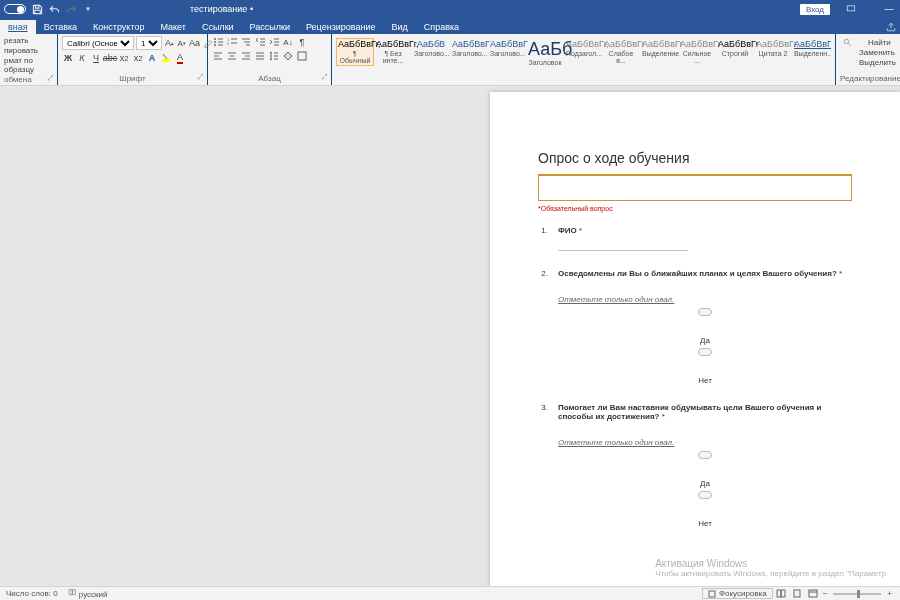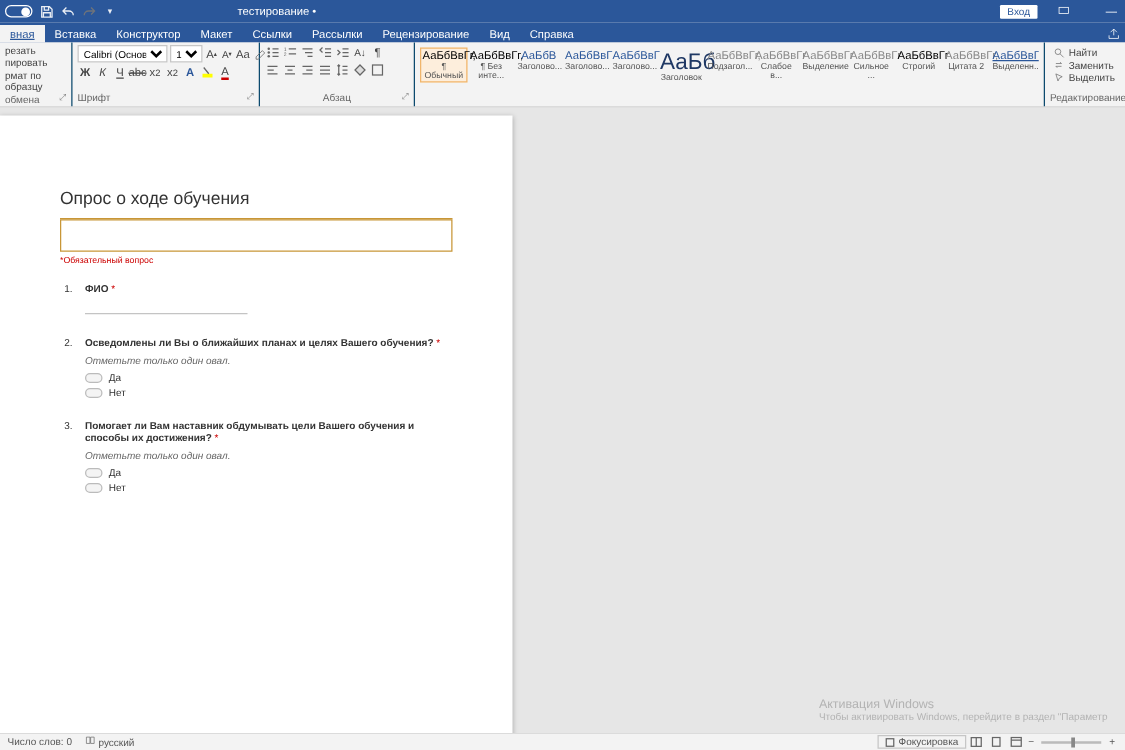--- a/index.html
+++ b/index.html
@@ -34,37 +34,37 @@
 .ctrl-row .btn { width: 12px; height: 12px; border: 1px solid transparent; display: flex; align-items: center; justify-content: center; font-size: 9px; color: #444; }
 .styles-strip { display: flex; gap: 0; align-items: flex-start; overflow: hidden; padding: 2px 0; }
 .style-item { width: 38px; text-align: center; font-size: 7px; color: #555; padding: 1px 1px; border: 1px solid transparent; }
 .style-item.active { border: 1px solid #f0b56b; background: #fdeedc; }
 .style-item .sample { font-size: 9px; color: #000; line-height: 1; padding-bottom: 1px; }
 .style-item .sample.blue { color: #2b579a; }
 .style-item .sample.big { font-size: 18px; color: #1f3864; }
 .style-item .sample.gray { color: #888; }
 .style-item .sample.ul { text-decoration: underline; color: #2b579a; }
 .edit-col { display: flex; flex-direction: column; gap: 1px; font-size: 8px; color: #444; padding: 2px 3px; }
-.edit-col .row { display: flex; align-items: center; gap: 3px; }
-
-
-.doc-area { position: absolute; top: 86px; left: 0; right: 0; bottom: 14px; overflow: auto; background: #e6e6e6; display: flex; justify-content: flex-start; }
+.edit-col .row { display: flex; align-items: center; gap: 16px; }
+
+
+.doc-area { position: absolute; top: 86px; left: 0; right: 0; bottom: 14px; overflow: auto; background: #e6e6e6; display: flex; justify-content: flex-end; }
 .page { width: 410px; min-height: 540px; background: #fff; margin-top: 6px; box-shadow: 0 0 4px rgba(0,0,0,.25); padding: 58px 48px 40px 48px; font-size: 9px; color: #333; }
 .page .survey-title { font-size: 14px; color: #333; border-bottom: none; padding-bottom: 4px; }
 .page .title-rule { border: none; border-top: 1px solid #C89637; margin-top: 4px; }
 .page .desc-box { border: 1px solid #C89637; height: 26px; margin-top: 0; margin-bottom: 4px; }
 .page .required { color: #c00; font-size: 7px; margin-bottom: 14px; }
 .page .q { display: flex; gap: 10px; margin-bottom: 18px; font-size: 8px; }
 .page .q .num { width: 10px; text-align: right; }
 .page .q .body { flex: 1; }
 .page .q .qtext { font-weight: bold; }
 .page .q .star { color: #c00; }
-.page .q .hint { font-style: italic; color: #666; margin-top: 6px; margin-bottom: 4px; }
+.page .q .hint { font-style: italic; color: #666; margin-top: 17px; margin-bottom: 4px; text-decoration: underline; }
 .page .answer-line { border-bottom: 1px solid #c4c4c4; width: 130px; height: 10px; margin-top: 6px; }
-.page .opt { display: flex; align-items: center; gap: 5px; margin-top: 3px; font-size: 8px; }
+.page .opt { display: flex; align-items: center; gap: 20px; margin-top: 3px; font-size: 8px; flex-direction: column; }
 .page .opt .oval { width: 14px; height: 8px; border: 1px solid #bbb; border-radius: 5px; background: #f4f4f4; }
 
 
 .activation { position: absolute; right: 14px; bottom: 22px; text-align: left; color: #b3b3b3; font-size: 10px; pointer-events: none; }
 .activation .sub { font-size: 8px; }
 
 
 .statusbar { position: absolute; bottom: 0; left: 0; right: 0; height: 14px; background: #f3f3f3; border-top: 1px solid #d4d4d4; display: flex; align-items: center; font-size: 8px; color: #555; padding: 0 6px; }
 .statusbar .spacer { flex: 1; }
 .statusbar .sb-item { margin-right: 10px; }
@@ -177,21 +177,21 @@
             <svg width="10" height="10">
               <rect x="1" y="6" width="8" height="3" fill="#ff0"></rect>
               <path d="M2 1l4 5" stroke="#666"></path>
             </svg>
           </span>
         <span class="btn">
             <span style="border-bottom:2px solid #c00">A</span>
           </span>
       </div>
     </div>
-    <div style="display:flex;justify-content:flex-start;position:relative">
+    <div style="display:flex;justify-content:center;position:relative">
         <span class="title">Шрифт</span>
         <span class="dlg" style="position:absolute;right:0">⤢</span>
       </div>
   </div>
 
   <div class="ribbon-group" style="width:124px">
     <div class="para-controls">
       <div class="ctrl-row">
         <span class="btn">
             <svg width="10" height="10">

